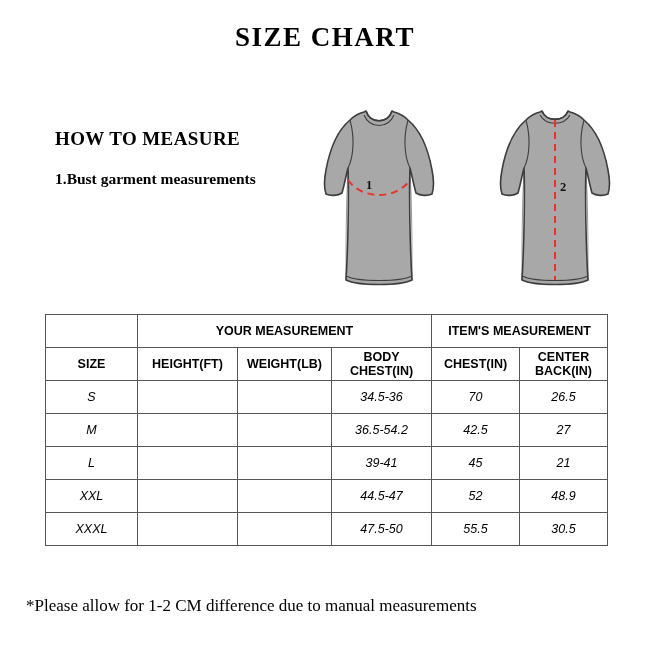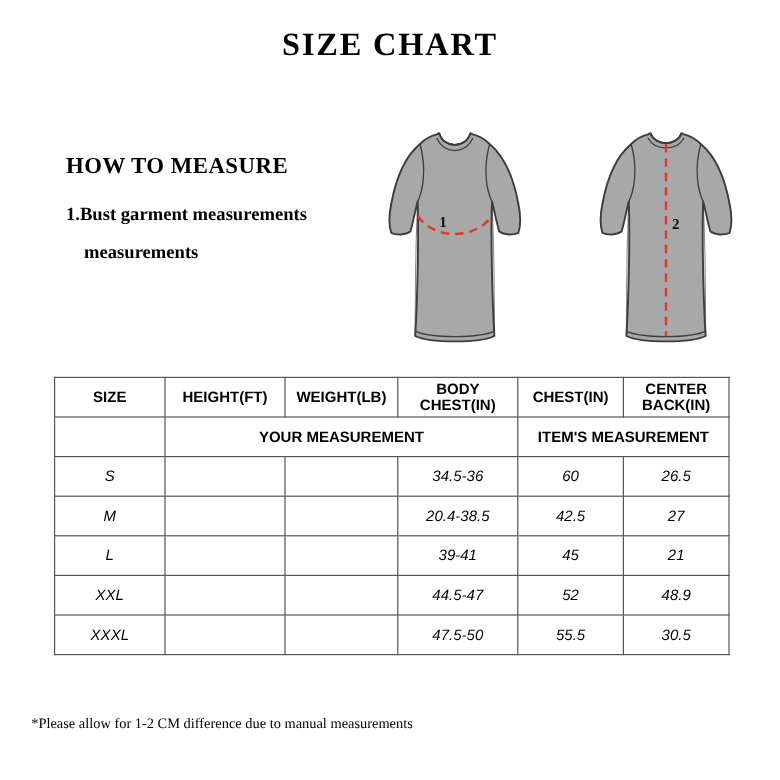--- a/index.html
+++ b/index.html
@@ -119,38 +119,37 @@
   .col-w      { width: 94px; }
   .col-bc     { width: 100px; }
   .col-c      { width: 88px; }
   .col-cb     { width: 88px; }
 
   
   .footnote {
     position: absolute;
     left: 26px;
     top: 596px;
-    font-size: 12px;
+    font-size: 17px;
     font-family: "Liberation Serif", serif;
   }
 </style>
 </head>
 <body>
 
 <div class="page">
 
   <div class="title">SIZE CHART</div>
 
   <div class="howto">
     <div class="howto-title">HOW TO MEASURE</div>
     <div class="howto-item">
       <span>1.Bust garment measurements</span>
     </div>
     <div class="howto-item">
-      <span class="indent">measurements</span>
     </div>
   </div>
 
   <div class="garments">
 
     <div class="garment front">
       <svg width="150" height="190" viewBox="0 0 150 190">
 
         <path d="M46,12
                  C46,12 52,6 60,4
@@ -223,47 +222,47 @@
     <colgroup>
       <col class="col-size">
         <col class="col-h">
         <col class="col-w">
       <col class="col-bc">
         <col class="col-c">
         <col class="col-cb">
     </colgroup>
     <thead>
       <tr>
+        <th></th>
+        <th class="group-head" colspan="3">YOUR MEASUREMENT</th>
+        <th class="group-head" colspan="2">ITEM'S MEASUREMENT</th>
+      </tr>
+      <tr>
         <th>SIZE</th>
         <th>HEIGHT(FT)</th>
         <th>WEIGHT(LB)</th>
         <th>BODY CHEST(IN)</th>
         <th>CHEST(IN)</th>
         <th>CENTER BACK(IN)</th>
       </tr>
-      <tr>
-        <th></th>
-        <th class="group-head" colspan="3">YOUR MEASUREMENT</th>
-        <th class="group-head" colspan="2">ITEM'S MEASUREMENT</th>
-      </tr>
     </thead>
     <tbody>
       <tr>
         <td class="size-cell">S</td>
         <td class="value-cell"></td>
         <td class="value-cell"></td>
         <td class="value-cell">34.5-36</td>
-        <td class="value-cell">60</td>
+        <td class="value-cell">70</td>
         <td class="value-cell">26.5</td>
       </tr>
       <tr>
         <td class="size-cell">M</td>
         <td class="value-cell"></td>
         <td class="value-cell"></td>
-        <td class="value-cell">20.4-38.5</td>
+        <td class="value-cell">36.5-54.2</td>
         <td class="value-cell">42.5</td>
         <td class="value-cell">27</td>
       </tr>
       <tr>
         <td class="size-cell">L</td>
         <td class="value-cell"></td>
         <td class="value-cell"></td>
         <td class="value-cell">39-41</td>
         <td class="value-cell">45</td>
         <td class="value-cell">21</td>

